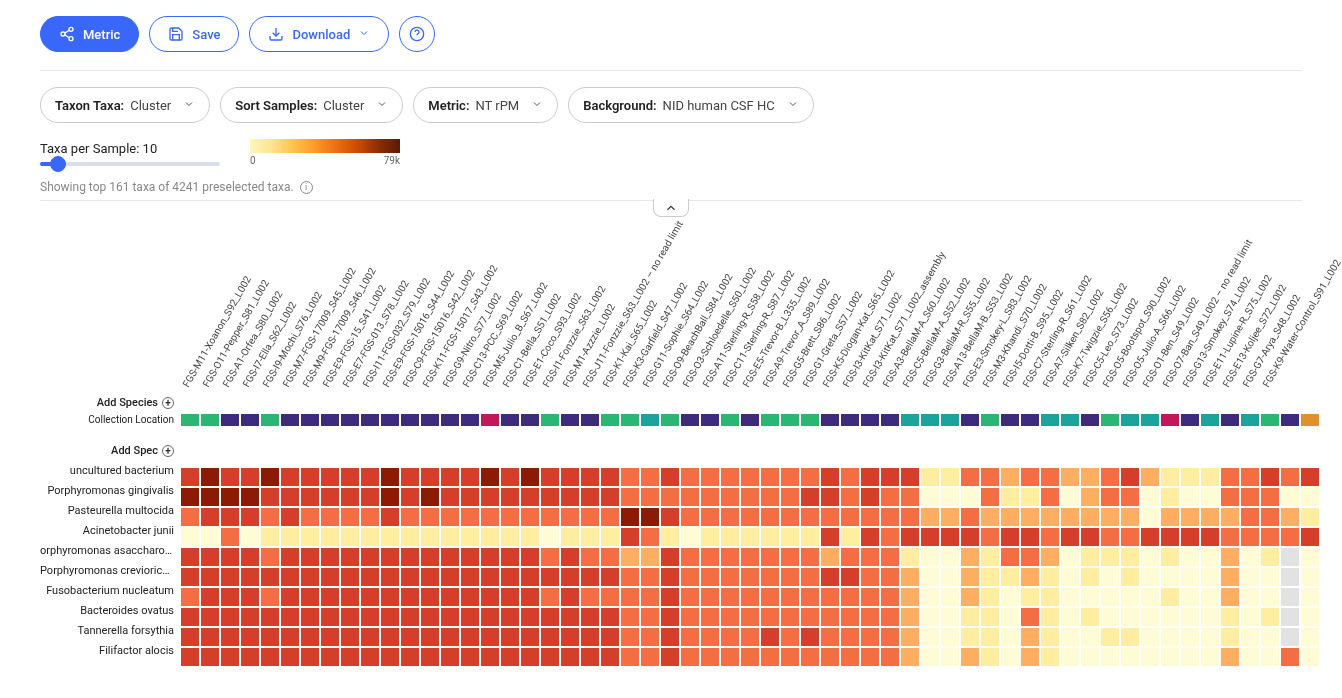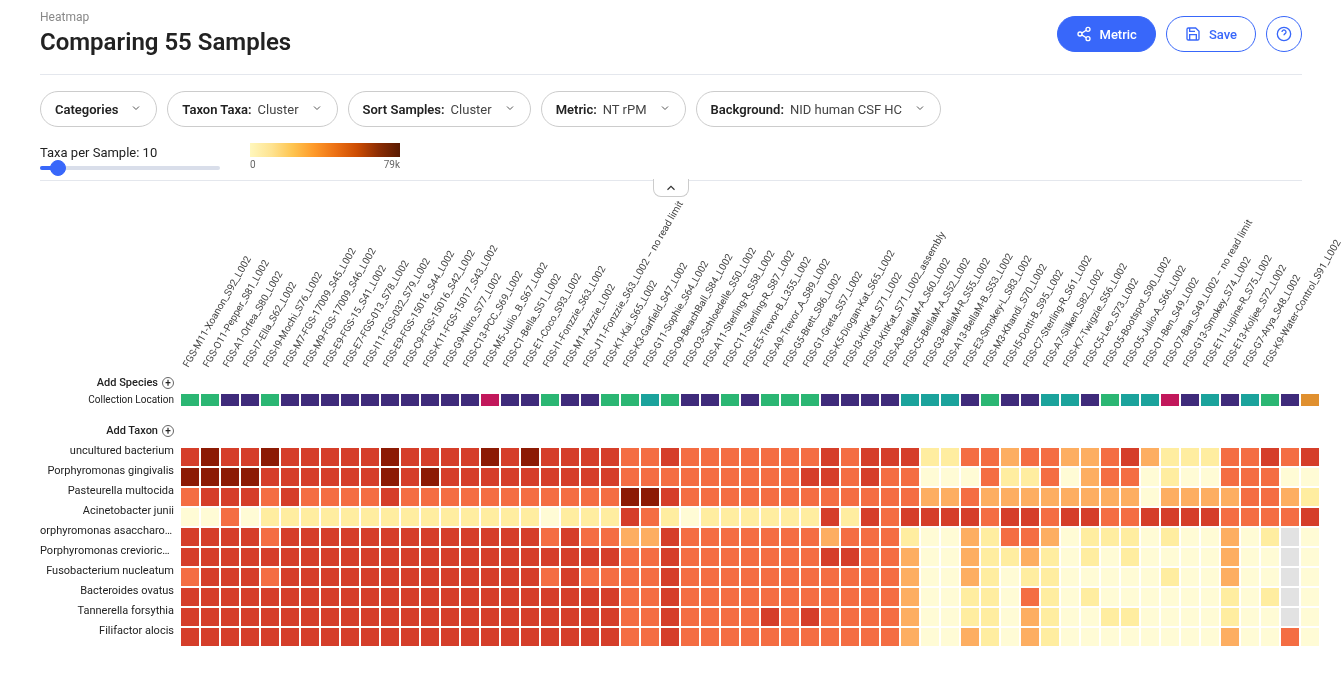--- a/index.html
+++ b/index.html
@@ -52,62 +52,63 @@
   .plus-circ{width:12px;height:12px;border:1px solid #666;border-radius:50%;display:inline-flex;align-items:center;justify-content:center;font-size:10px;line-height:1}
   .chev{display:inline-block}
   .chev svg{width:12px;height:12px}
   .filters-row.secondrow{align-items:flex-end}
 </style>
 </head>
 <body>
 
 <div class="page">
   <div class="header-top">
-    <div class="title-block">
-      <div class="breadcrumb">Heatmap</div>
-      <h1 class="page-title">Comparing 55 Samples</h1>
-    </div>
     <div class="top-actions">
       <button class="btn primary">
         <svg viewBox="0 0 24 24" fill="none" stroke="currentColor" stroke-width="2">
             <circle cx="18" cy="5" r="3"></circle>
             <circle cx="6" cy="12" r="3"></circle>
             <circle cx="18" cy="19" r="3"></circle>
             <line x1="8.6" y1="10.6" x2="15.4" y2="6.4"></line>
             <line x1="8.6" y1="13.4" x2="15.4" y2="17.6"></line>
           </svg>
         <span>Metric</span>
       </button>
       <button class="btn">
         <svg viewBox="0 0 24 24" fill="none" stroke="currentColor" stroke-width="2">
             <path d="M19 21H5a2 2 0 0 1-2-2V5a2 2 0 0 1 2-2h11l5 5v11a2 2 0 0 1-2 2z"></path>
             <polyline points="17 21 17 13 7 13 7 21"></polyline>
             <polyline points="7 3 7 8 15 8"></polyline>
           </svg>
         <span>Save</span>
       </button>
+      <button class="btn">
+        <svg viewBox="0 0 24 24" fill="none" stroke="currentColor" stroke-width="2">
+            <path d="M21 15v4a2 2 0 0 1-2 2H5a2 2 0 0 1-2-2v-4"></path>
+            <polyline points="7 10 12 15 17 10"></polyline>
+            <line x1="12" y1="15" x2="12" y2="3"></line>
+          </svg>
+        <span>Download</span>
+        <span class="chev"><svg viewBox="0 0 24 24" fill="none" stroke="currentColor" stroke-width="2">
+              <polyline points="6 9 12 15 18 9"></polyline>
+            </svg></span>
+      </button>
       <button class="btn icon-only">
         <svg viewBox="0 0 24 24" fill="none" stroke="currentColor" stroke-width="2">
             <circle cx="12" cy="12" r="10"></circle>
             <path d="M9 9a3 3 0 1 1 4.6 2.5c-.9.6-1.6 1.2-1.6 2.5"></path>
             <line x1="12" y1="17" x2="12" y2="17.01"></line>
           </svg>
       </button>
     </div>
   </div>
 
   <div class="hr"></div>
 
   <div class="filters-row">
-    <div class="pill">
-        <span class="lbl">Categories</span>
-        <span class="chev"><svg viewBox="0 0 24 24" fill="none" stroke="#555" stroke-width="2">
-            <polyline points="6 9 12 15 18 9"></polyline>
-          </svg></span>
-      </div>
     <div class="pill">
         <span class="lbl">Taxon Taxa:</span>
         <span class="val">Cluster</span>
         <span class="chev"><svg viewBox="0 0 24 24" fill="none" stroke="#555" stroke-width="2">
             <polyline points="6 9 12 15 18 9"></polyline>
           </svg></span>
       </div>
     <div class="pill">
         <span class="lbl">Sort Samples:</span>
         <span class="val">Cluster</span>
@@ -143,40 +144,44 @@
     </div>
     <div class="legend">
       <div class="legend-bar"></div>
       <div class="legend-nums">
           <span>0</span>
           <span>79k</span>
         </div>
     </div>
   </div>
 
+  <div class="status-line">
+    <span>Showing top 161 taxa of 4241 preselected taxa.</span>
+    <span class="info-icon">i</span>
+  </div>
 
   <div class="hr2">
     <div class="collapse">
       <svg width="14" height="14" viewBox="0 0 24 24" fill="none" stroke="#333" stroke-width="2">
           <polyline points="18 15 12 9 6 15"></polyline>
         </svg>
     </div>
   </div>
 
   <div class="chart-area">
     <div class="row-labels">
       <div style="height:182px"></div>
       <div class="row-label action">
           <span>Add Species</span>
           <span class="plus-circ">+</span>
         </div>
       <div class="row-label meta">Collection Location</div>
       <div class="gap-row"></div>
       <div class="row-label action">
-          <span>Add Taxon</span>
+          <span>Add Spec</span>
           <span class="plus-circ">+</span>
         </div>
       <div id="taxa-labels">
           <div class="row-label">uncultured bacterium</div>
           <div class="row-label">Porphyromonas gingivalis</div>
           <div class="row-label">Pasteurella multocida</div>
           <div class="row-label">Acinetobacter junii</div>
           <div class="row-label">orphyromonas asaccharolytica</div>
           <div class="row-label">Porphyromonas crevioricanis</div>
           <div class="row-label">Fusobacterium nucleatum</div>

